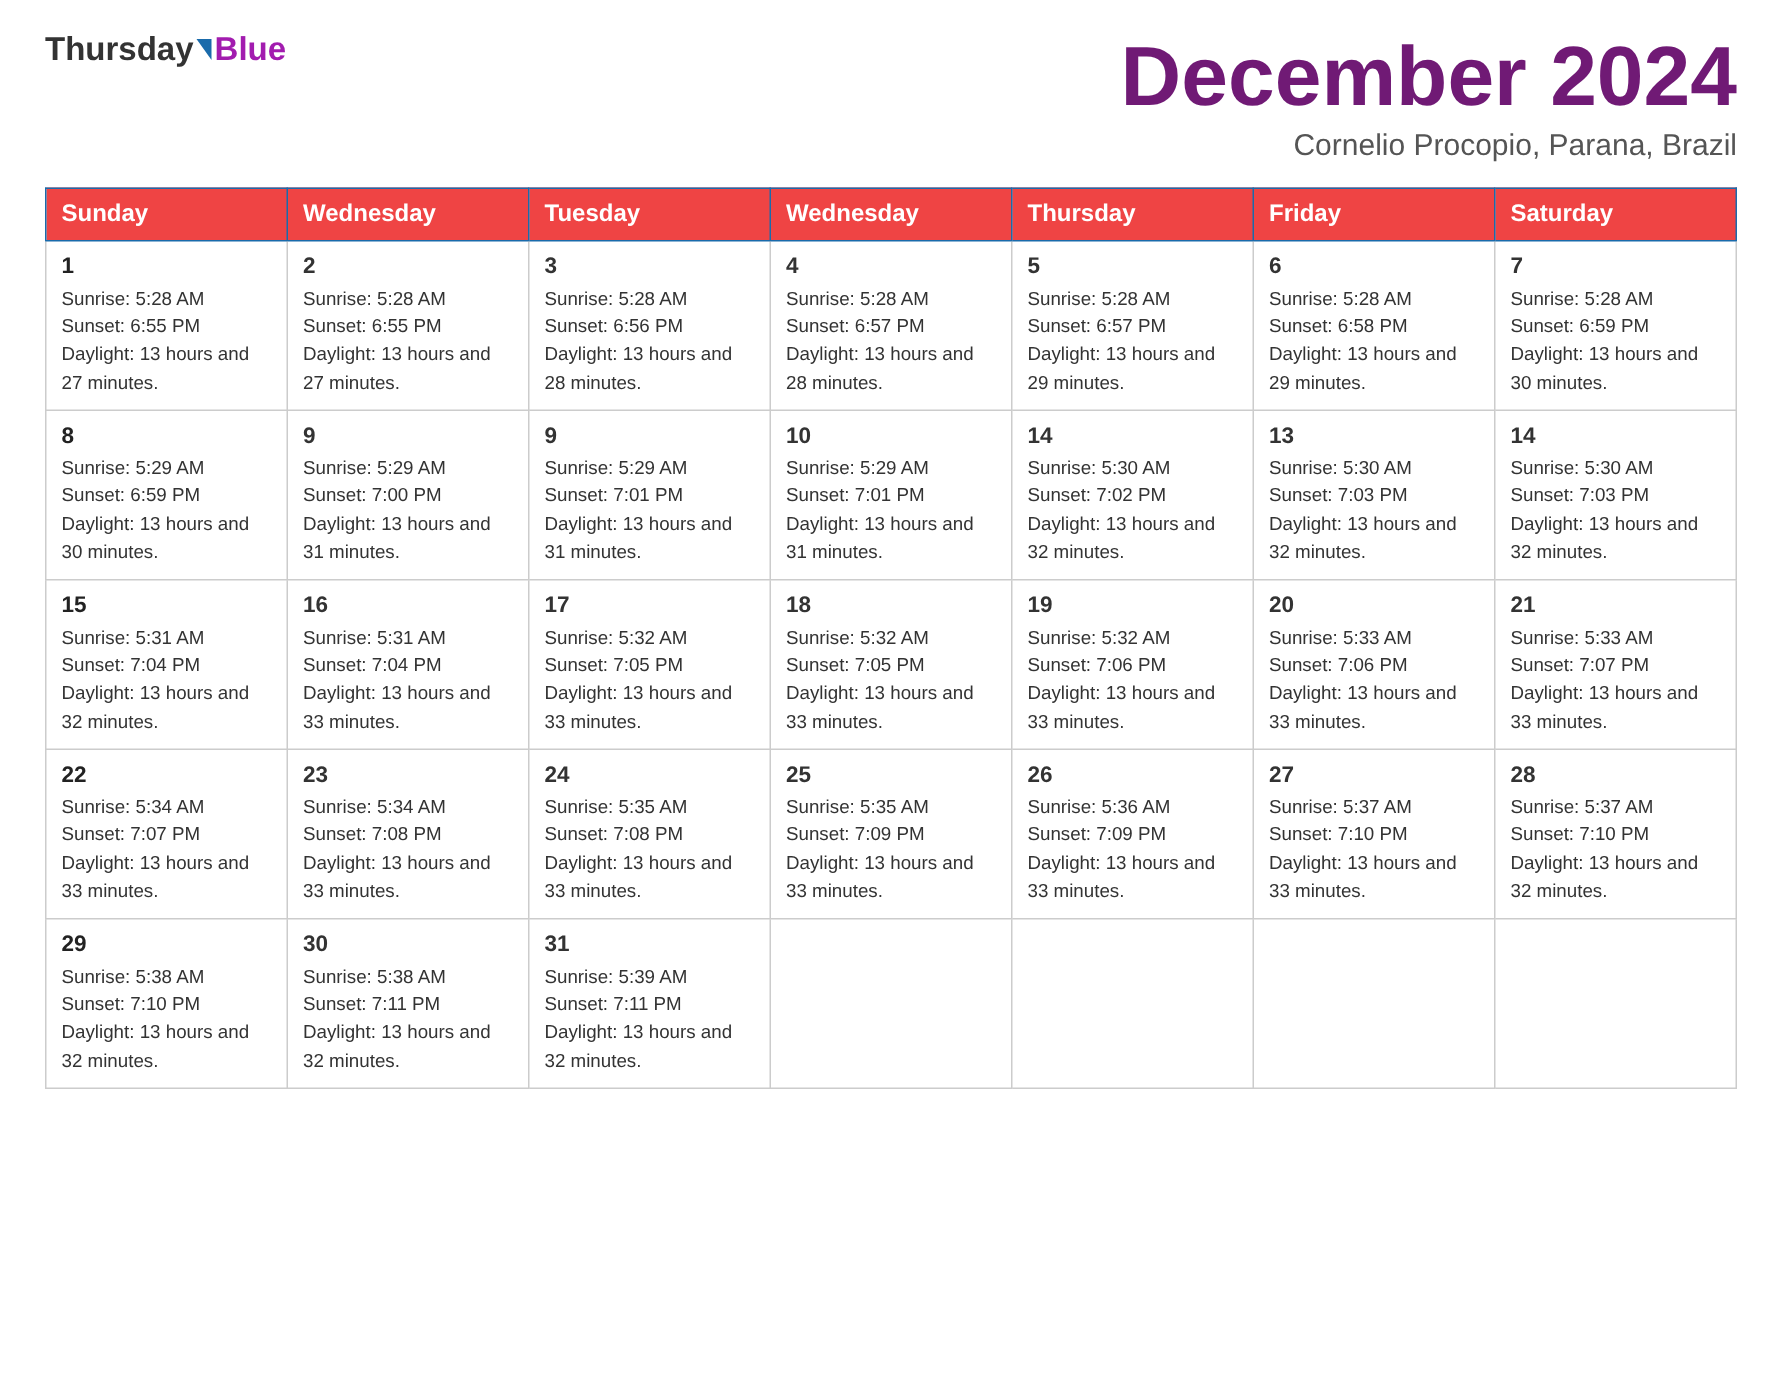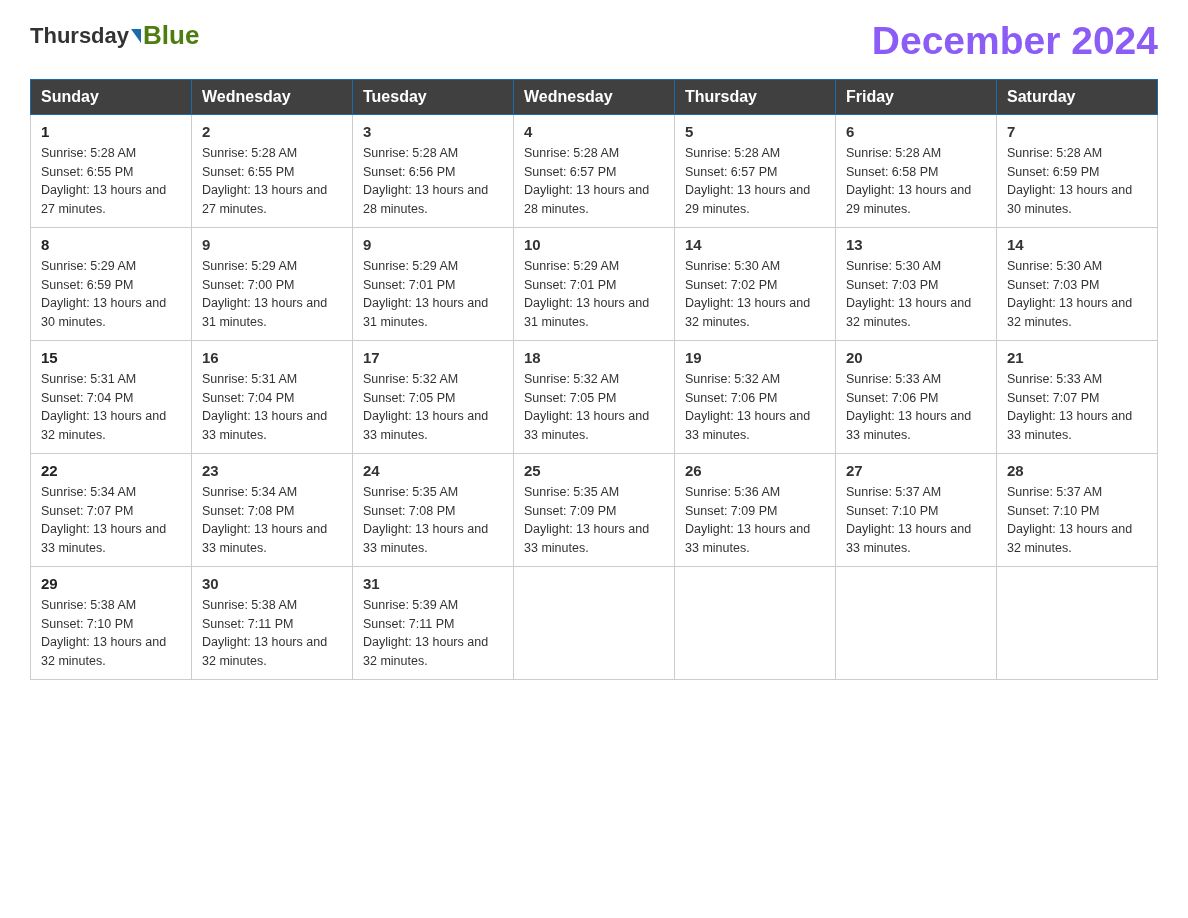--- a/index.html
+++ b/index.html
@@ -32,45 +32,45 @@
     .logo-triangle {
       width: 0;
       height: 0;
       border-left: 10px solid transparent;
       border-right: 0px solid transparent;
       border-top: 14px solid #1a6bab;
       margin: 0 2px;
       display: inline-block;
     }
     .logo-blue {
-      color: #4d7c0f;
-      font-size: 26px;
+      color: #a21caf;
+      font-size: 22px;
       font-weight: bold;
     }
     .title-area {
       text-align: right;
     }
     .calendar-title {
-      font-size: 39px;
-      font-weight: bold;
-      color: #8b5cf6;
+      font-size: 56px;
+      font-weight: bold;
+      color: #701a75;
       line-height: 1.1;
     }
     .calendar-subtitle {
       font-size: 20px;
       color: #555;
       margin-top: 4px;
     }
     .calendar-table {
       width: 100%;
       border-collapse: collapse;
       border: 1px solid #aaa;
     }
     .calendar-table th {
-      background-color: #404040;
+      background-color: #ef4444;
       color: #fff;
       font-size: 16px;
       font-weight: bold;
       padding: 8px 10px;
       text-align: left;
       border: 1px solid #1a6bab;
     }
     .calendar-table td {
       vertical-align: top;
       padding: 8px 10px;
@@ -105,20 +105,21 @@
 <div class="header-area">
   <div class="logo">
     <div class="logo-text">
       <span class="logo-general">Thursday</span>
       <span class="logo-triangle"></span>
       <span class="logo-blue">Blue</span>
     </div>
   </div>
   <div class="title-area">
     <div class="calendar-title">December 2024</div>
+    <div class="calendar-subtitle">Cornelio Procopio, Parana, Brazil</div>
   </div>
 </div>
 
 <table class="calendar-table">
   <thead>
     <tr>
     <th>Sunday</th>
         <th>Wednesday</th>
         <th>Tuesday</th>
         <th>Wednesday</th>

